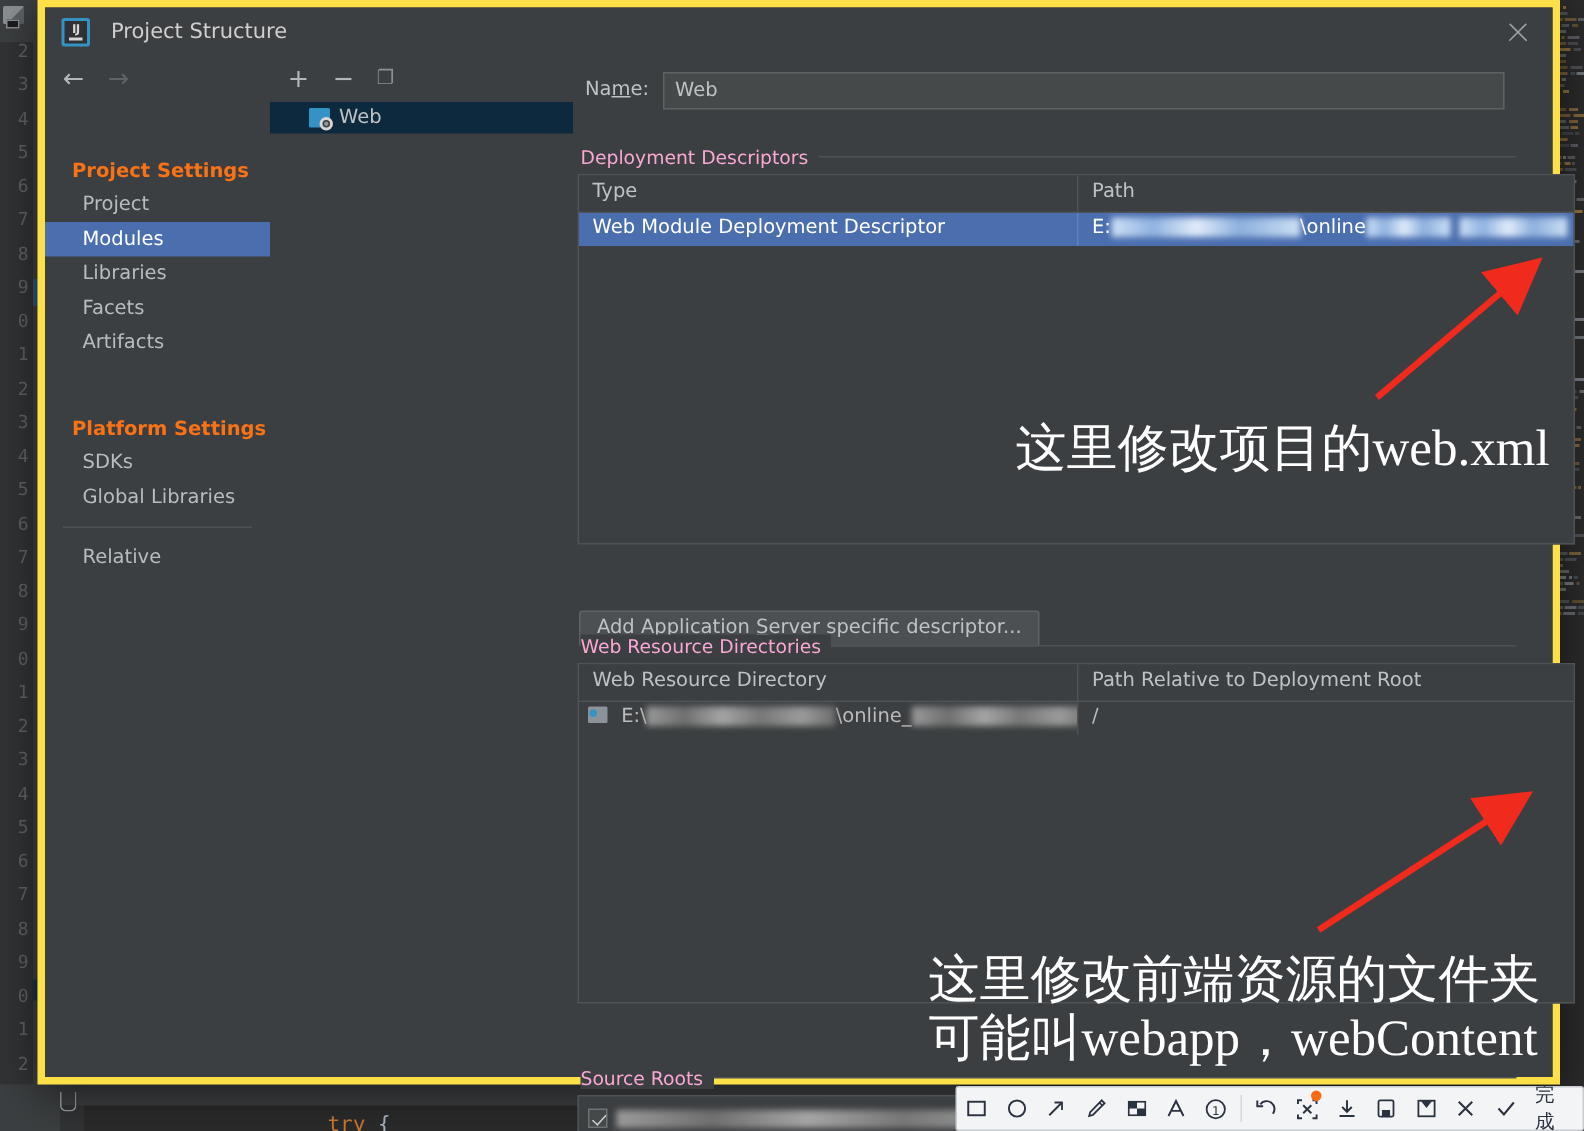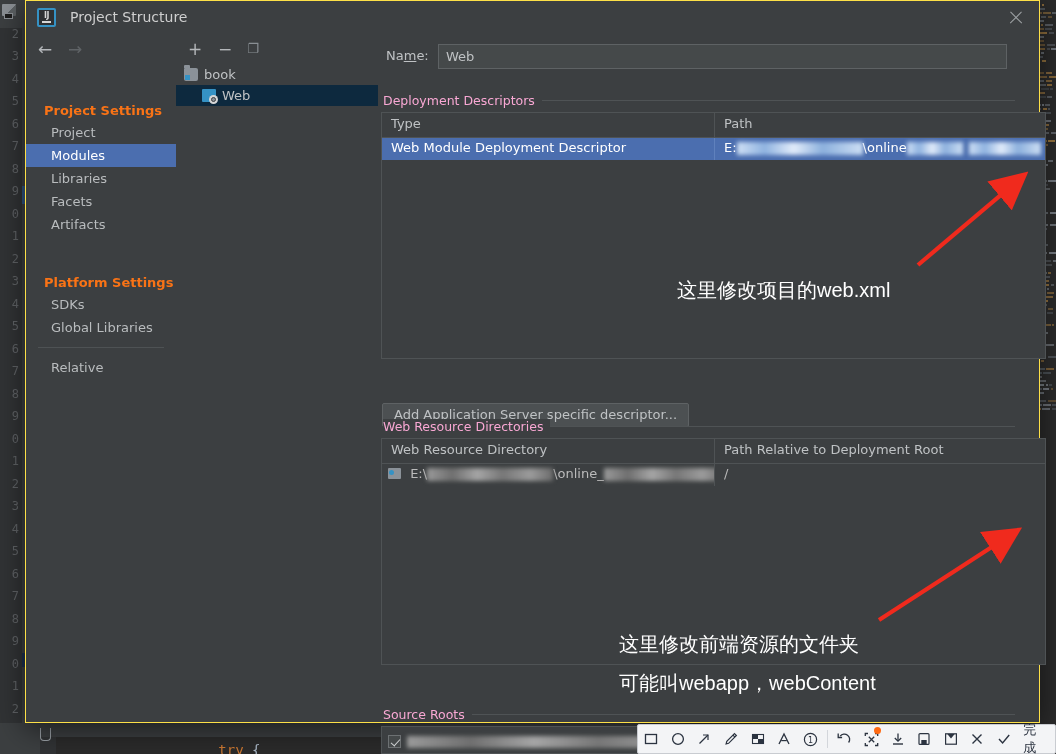--- a/index.html
+++ b/index.html
@@ -47,21 +47,21 @@
 
   
   .tl-frag{position:absolute;left:0;top:0;width:22px;height:28px;background:#3c3f41;}
   .tl-ico{position:absolute;left:2px;top:4px;width:14px;height:12px;
           background:linear-gradient(135deg,#8a8f94 55%,#5c6164 55%);border-radius:1px;}
   .tl-ico2{position:absolute;left:4px;top:13px;width:9px;height:6px;background:#1c1c1c;
            border:1px solid #8a8f94;box-sizing:border-box;}
 
   
   .dialog{position:absolute;left:25px;top:0;width:1015px;height:723px;
-          background:#3c3f41;border:1px solid #fde047;box-sizing:border-box;
+          background:#3c3f41;border:5px solid #fde047;box-sizing:border-box;
           box-shadow:0 6px 28px rgba(0,0,0,.55);}
   .titlebar{position:relative;height:33px;background:#3c3f41;}
   .ij-logo{position:absolute;left:11px;top:7px;width:19px;height:19px;
            border:2px solid #3592c4;border-radius:2px;background:#2f3133;box-sizing:border-box;}
   .ij-logo span{position:absolute;left:0;right:0;top:1px;text-align:center;
            font-family:"DejaVu Sans",sans-serif;font-size:8px;font-weight:bold;color:#d6d6d6;
            letter-spacing:-.5px;}
   .ij-logo i{position:absolute;left:3px;right:3px;bottom:2px;height:2px;background:#d6d6d6;}
   .dlg-title{position:absolute;left:44px;top:8px;font-size:14px;color:#cfcfcf;}
   .close-x{position:absolute;right:13px;top:7px;width:20px;height:20px;cursor:pointer;}
@@ -141,22 +141,22 @@
   .chkrow{position:absolute;display:flex;align-items:center;height:21px;}
   .chk{width:13px;height:13px;border:1px solid #6d7173;background:#45494a;box-sizing:border-box;
        position:relative;margin-right:6px;cursor:pointer;}
   .chk:after{content:"";position:absolute;left:3.5px;top:.5px;width:4px;height:8px;
        border:solid #cfd1d3;border-width:0 1.6px 1.6px 0;transform:rotate(42deg);}
 
   
   .arrowsvg{position:absolute;pointer-events:none;}
 
   
-  .anno{position:absolute;color:#ffffff;font-family:Liberation Sans, sans-serif;
-        font-size:20px;white-space:nowrap;line-height:1.28;}
+  .anno{position:absolute;color:#ffffff;font-family:Liberation Serif, serif;
+        font-size:34px;white-space:nowrap;line-height:1.28;}
 
   
   .snipbar{position:absolute;left:637px;top:724px;width:419px;height:30px;
            background:#f3f4f6;border:1px solid #c9ccd1;box-sizing:border-box;
            display:flex;align-items:center;border-radius:2px;}
   .snip{width:27px;height:28px;display:flex;align-items:center;justify-content:center;
         position:relative;cursor:pointer;color:#2b3340;}
   .snip svg{display:block;}
   .snipdiv{width:1px;height:18px;background:#d3d6db;margin:0 3px;}
   .snipdone{font-size:13px;color:#2b3340;padding:0 6px;cursor:pointer;}
@@ -464,24 +464,20 @@
         <div class="nav-item">Relative</div>
       </div>
 
       <div class="tree">
         <div class="tree-tb">
           <div class="tbtn" style="left:8px;">+</div>
           <div class="tbtn" style="left:38px;">−</div>
           <div class="tbtn" style="left:66px;font-size:13px;color:#8a8f94;">❐</div>
         </div>
 
-        <div class="tree-row">
-          <span class="t-ico folder-ico" style="left:8px;"></span>
-          <span style="margin-left:28px;">book</span>
-        </div>
         <div class="tree-row sel">
           <span class="t-ico web-ico" style="left:26px;">
               <i></i>
             </span>
           <span style="margin-left:46px;">Web</span>
         </div>
       </div>
 
       <div class="content">
 

